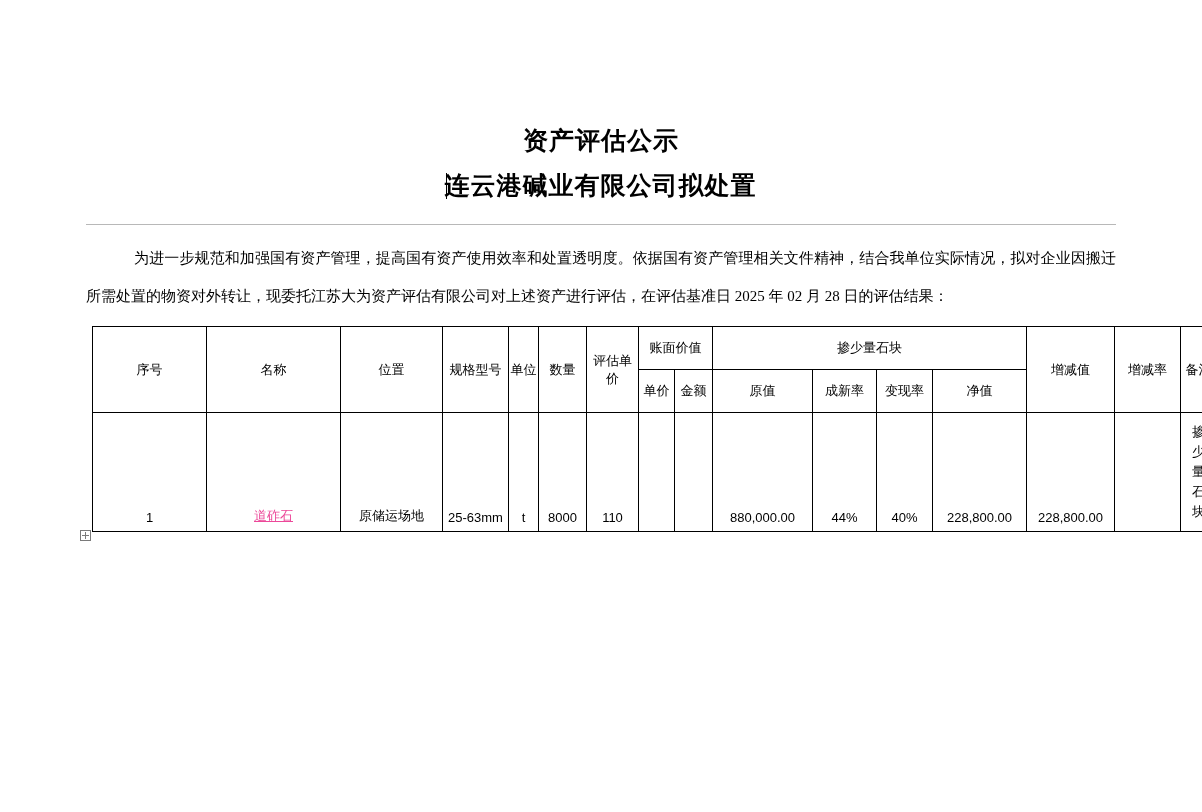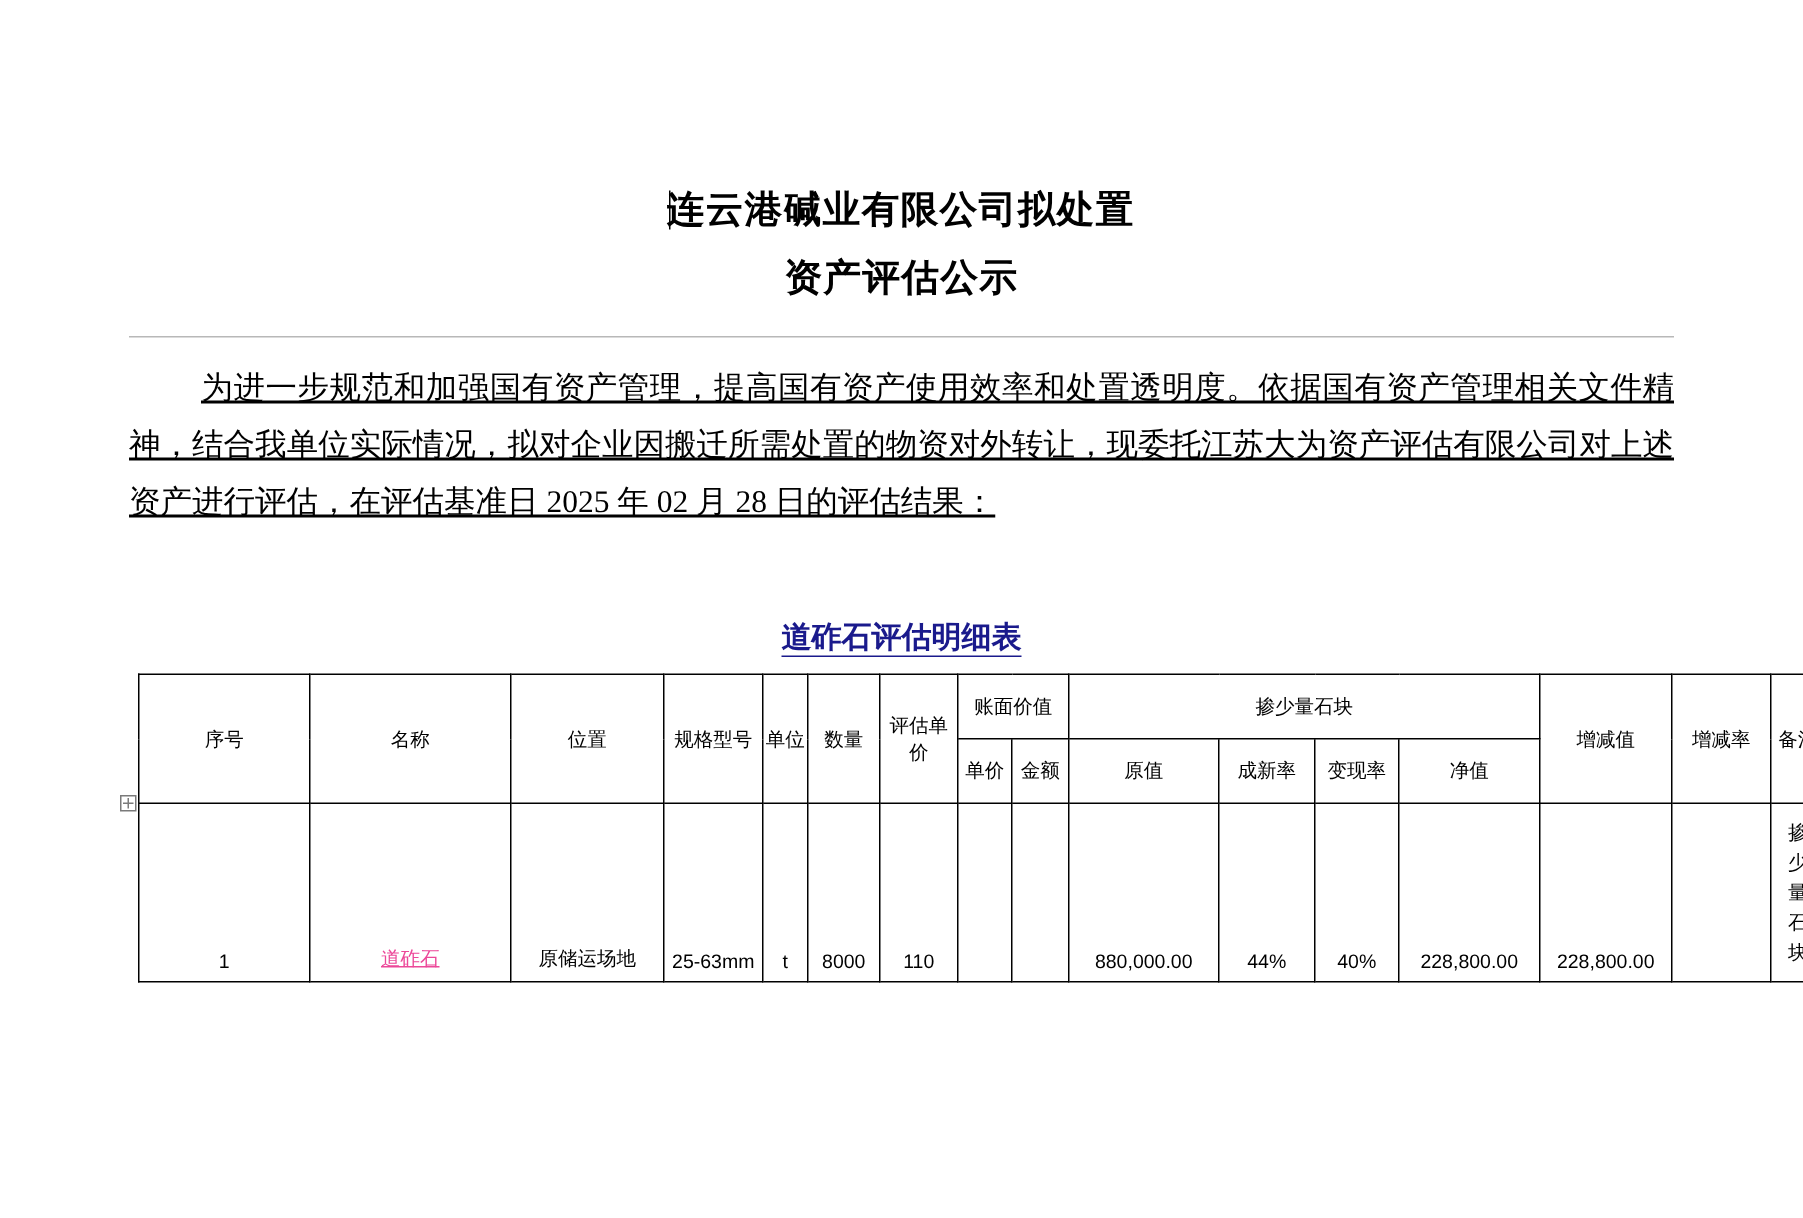--- a/index.html
+++ b/index.html
@@ -38,26 +38,25 @@
     height: 26px;
     vertical-align: -5px;
     margin-right: -2px;
   }
   .rule {
     margin: 16px 86px 0 86px;
     border-top: 1px solid #b8b8b8;
   }
   .body-text {
     margin: 14px 86px 0 86px;
-    font-size: 21px;
+    font-size: 15px;
     line-height: 38px;
     text-align: justify;
     text-justify: inter-ideograph;
     font-family: "Liberation Serif", serif;
-    text-decoration: underline;
   }
   .body-text .indent {
     display: inline-block;
     width: 48px;
   }
   .plus-marker {
     position: absolute;
     left: 80px;
     top: 412px;
     width: 11px;
@@ -135,31 +134,30 @@
     line-height: 20px;
   }
   .num-cell { font-family: Liberation Sans, sans-serif; font-size: 13.5px; }
 </style>
 </head>
 <body>
 
 <div class="page">
 
   <div class="title-block">
+    <div class="doc-title-line">资产评估公示</div>
     <div class="doc-title-line"><span class="title-cursor"></span><span>连云港碱业有限公司拟处置</span></div>
-    <div class="doc-title-line">资产评估公示</div>
   </div>
 
   <div class="rule"></div>
 
   <div class="body-text"><span class="indent"></span><span>为进一步规范和加强国有资产管理，提高国有资产使用效率和处置透明度。依据国有资产管理相关文件精神，结合我单位实际情况，拟对企业因搬迁所需处置的物资对外转让，现委托江苏大为资产评估有限公司对上述资产进行评估，在评估基准日 2025 年 02 月 28 日的评估结果：</span></div>
 
   <div class="plus-marker"></div>
 
-  <div class="table-title"><span>道砟石评估明细表</span></div>
 
 
   <table class="assets">
     <colgroup>
       <col style="width:114px">
       <col style="width:134px">
       <col style="width:102px">
       <col style="width:66px">
       <col style="width:30px">
       <col style="width:48px">

